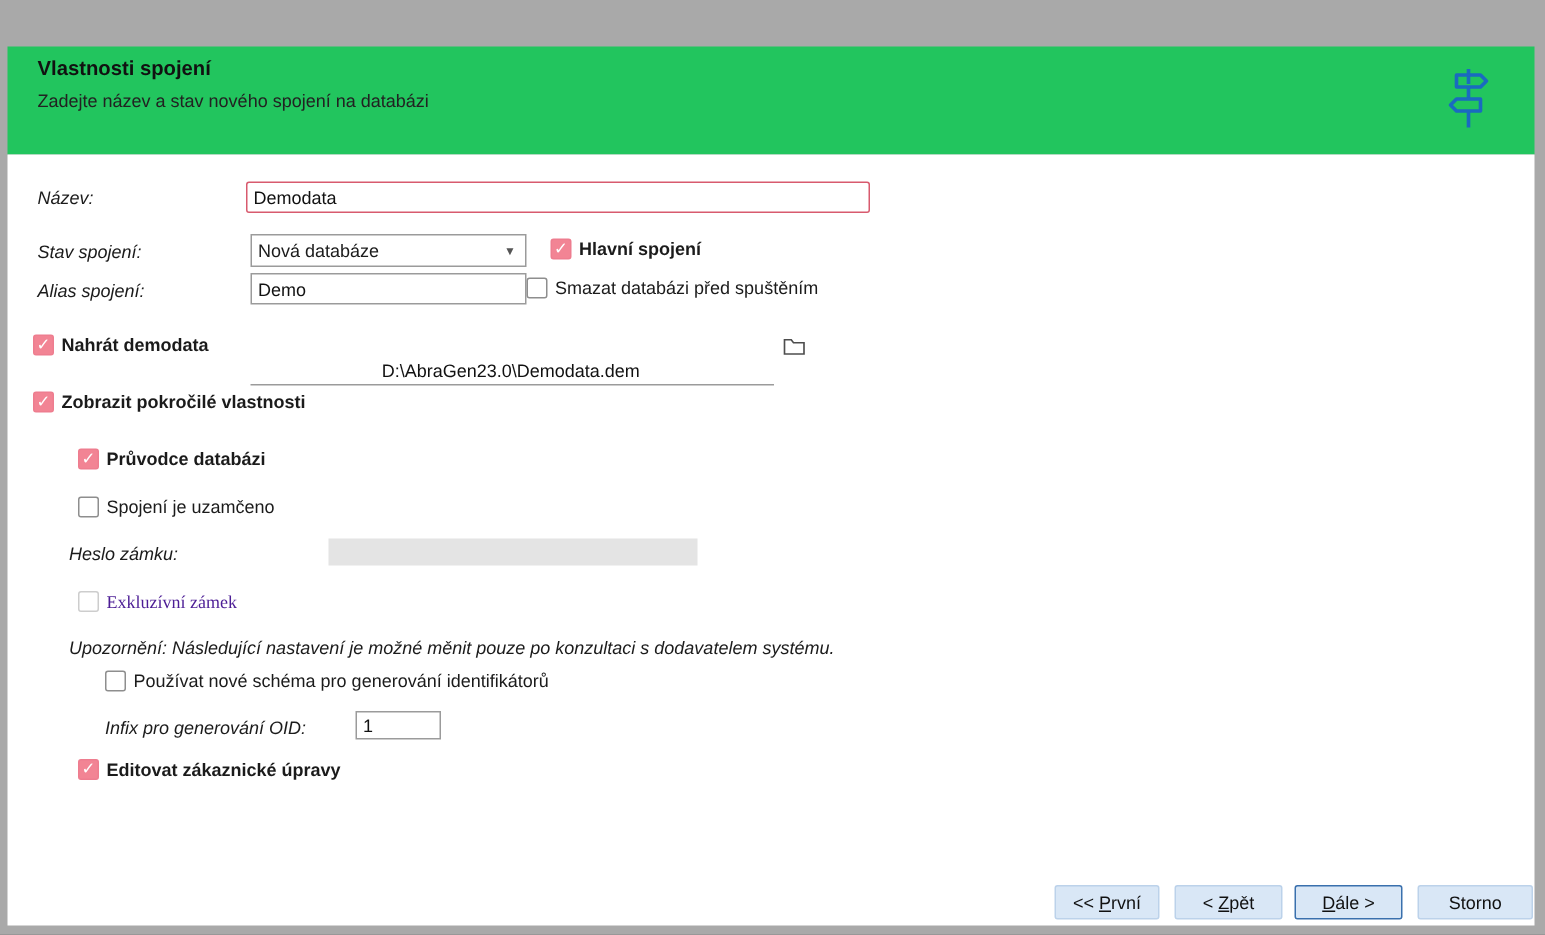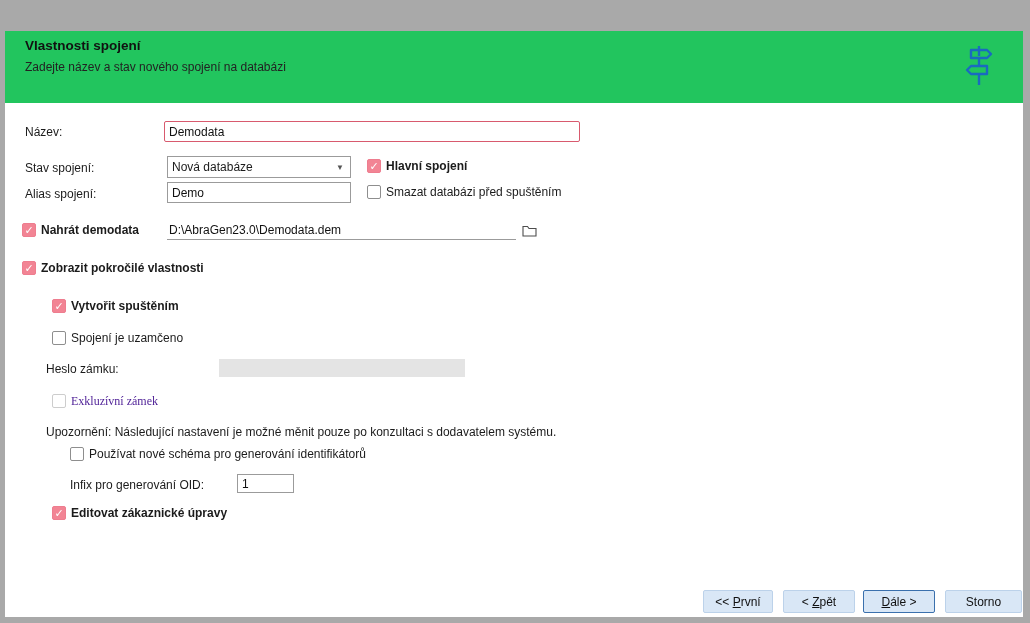--- a/index.html
+++ b/index.html
@@ -32,21 +32,21 @@
     background:#22c55e;
   }
   .page-title { position:absolute; left:20px; top:7px; font-size:13.5px; font-weight:bold; color:#111; }
   .page-subtitle { position:absolute; left:20px; top:29px; font-size:12px; color:#222; }
   .signpost { position:absolute; right:28px; top:13px; }
   
   .body {
     position:absolute; left:5px; top:103px; width:1018px; height:514px;
     background:#ffffff;
   }
-  .abs { position:absolute; }
+  .abs { position:absolute;font-style:italic; }
   .lbl { font-size:12px; color:#1b1b1b; white-space:nowrap; }
   .bold { font-weight:bold; }
   .dis { color:#4c1d95;font-family:Liberation Serif, serif; }
   input.txt {
     position:absolute; border:1px solid #9b9b9b; background:#fff;
     font-family:"Liberation Sans","DejaVu Sans",sans-serif; font-size:12px;
     color:#111; padding:0 4px; outline:none;
   }
   input.txt.focus { border:1.5px solid #d85a6e; border-radius:2px; }
   input.txt.flat-underline { border:none; border-bottom:1px solid #9b9b9b; padding-left:2px; }
@@ -115,50 +115,50 @@
   </div>
   <div class="cb checked" style="left:367px; top:159px;">
     <span class="box">
         <span class="check">✓</span>
       </span>
     <span class="cb-label bold">Hlavní spojení</span>
   </div>
 
   <div class="abs lbl" style="left:25px; top:187px;">Alias spojení:</div>
   <input class="txt" style="left: 167px; top: 182px; width: 184px; height: 21px;" value="Demo">
-  <div class="cb" style="left:367px; top:185px;text-align:right;">
+  <div class="cb" style="left:351px; top:185px;text-align:right;">
     <span class="box"></span>
     <span class="cb-label">Smazat databázi před spuštěním</span>
   </div>
 
   <div class="cb checked" style="left:22px; top:223px;">
     <span class="box">
         <span class="check">✓</span>
       </span>
     <span class="cb-label bold">Nahrát demodata</span>
   </div>
-  <input class="txt flat-underline" style="left: 167px; top: 221px; width: 349px; height: 19px;" value="D:\AbraGen23.0\Demodata.dem">
+  <input class="txt flat-underline" style="left: 167px; top: 238px; width: 349px; height: 19px; text-align: center;" value="D:\AbraGen23.0\Demodata.dem">
   <div class="folder-btn" style="left:520px; top:222px;">
     <svg width="15" height="13" viewBox="0 0 15 13">
       <path d="M1 2.5 h4.5 l1.5 2 H14 V12 H1 z" fill="#fff" stroke="#4d4d4d" stroke-width="1.1"></path>
     </svg>
   </div>
 
   <div class="cb checked" style="left:22px; top:261px;">
     <span class="box">
         <span class="check">✓</span>
       </span>
     <span class="cb-label bold">Zobrazit pokročilé vlastnosti</span>
   </div>
 
   <div class="cb checked" style="left:52px; top:299px;">
     <span class="box">
         <span class="check">✓</span>
       </span>
-    <span class="cb-label bold">Vytvořit spuštěním</span>
+    <span class="cb-label bold">Průvodce databázi</span>
   </div>
 
   <div class="cb" style="left:52px; top:331px;">
     <span class="box"></span>
     <span class="cb-label">Spojení je uzamčeno</span>
   </div>
 
   <div class="abs lbl" style="left:46px; top:362px;">Heslo zámku:</div>
   <input class="txt disabled" style="left: 219px; top: 359px; width: 246px; height: 18px;" disabled="" value="">
 

